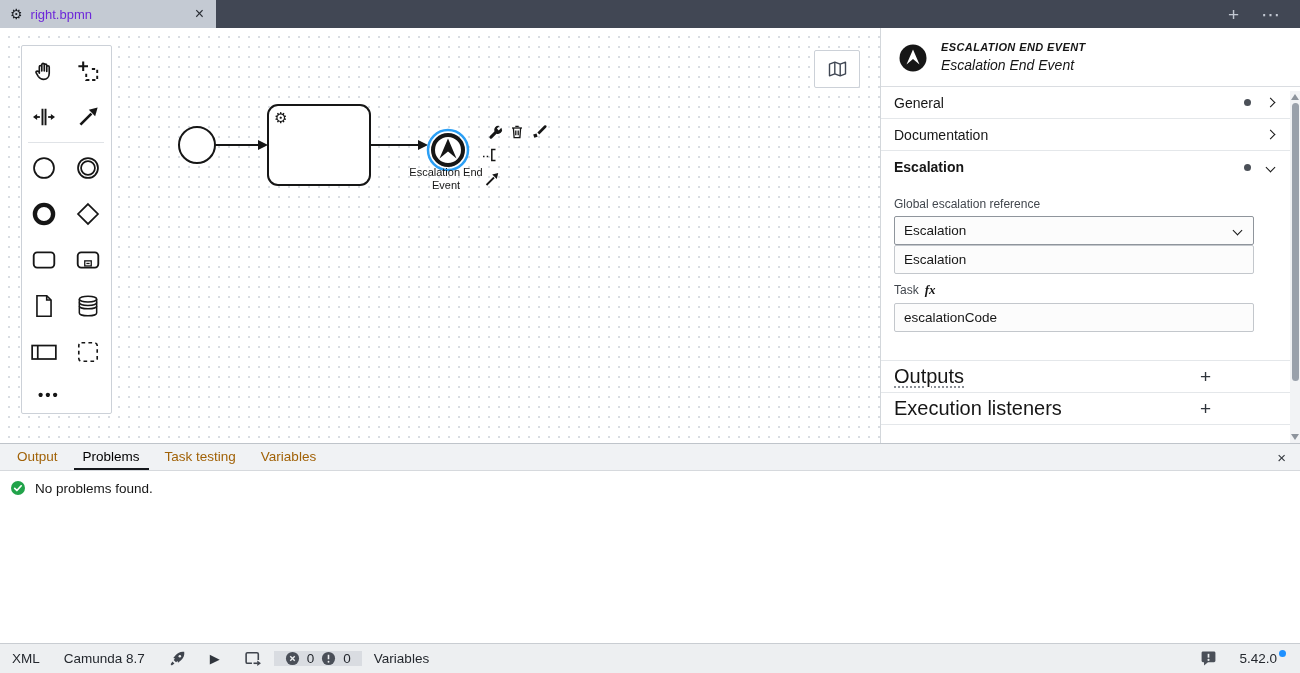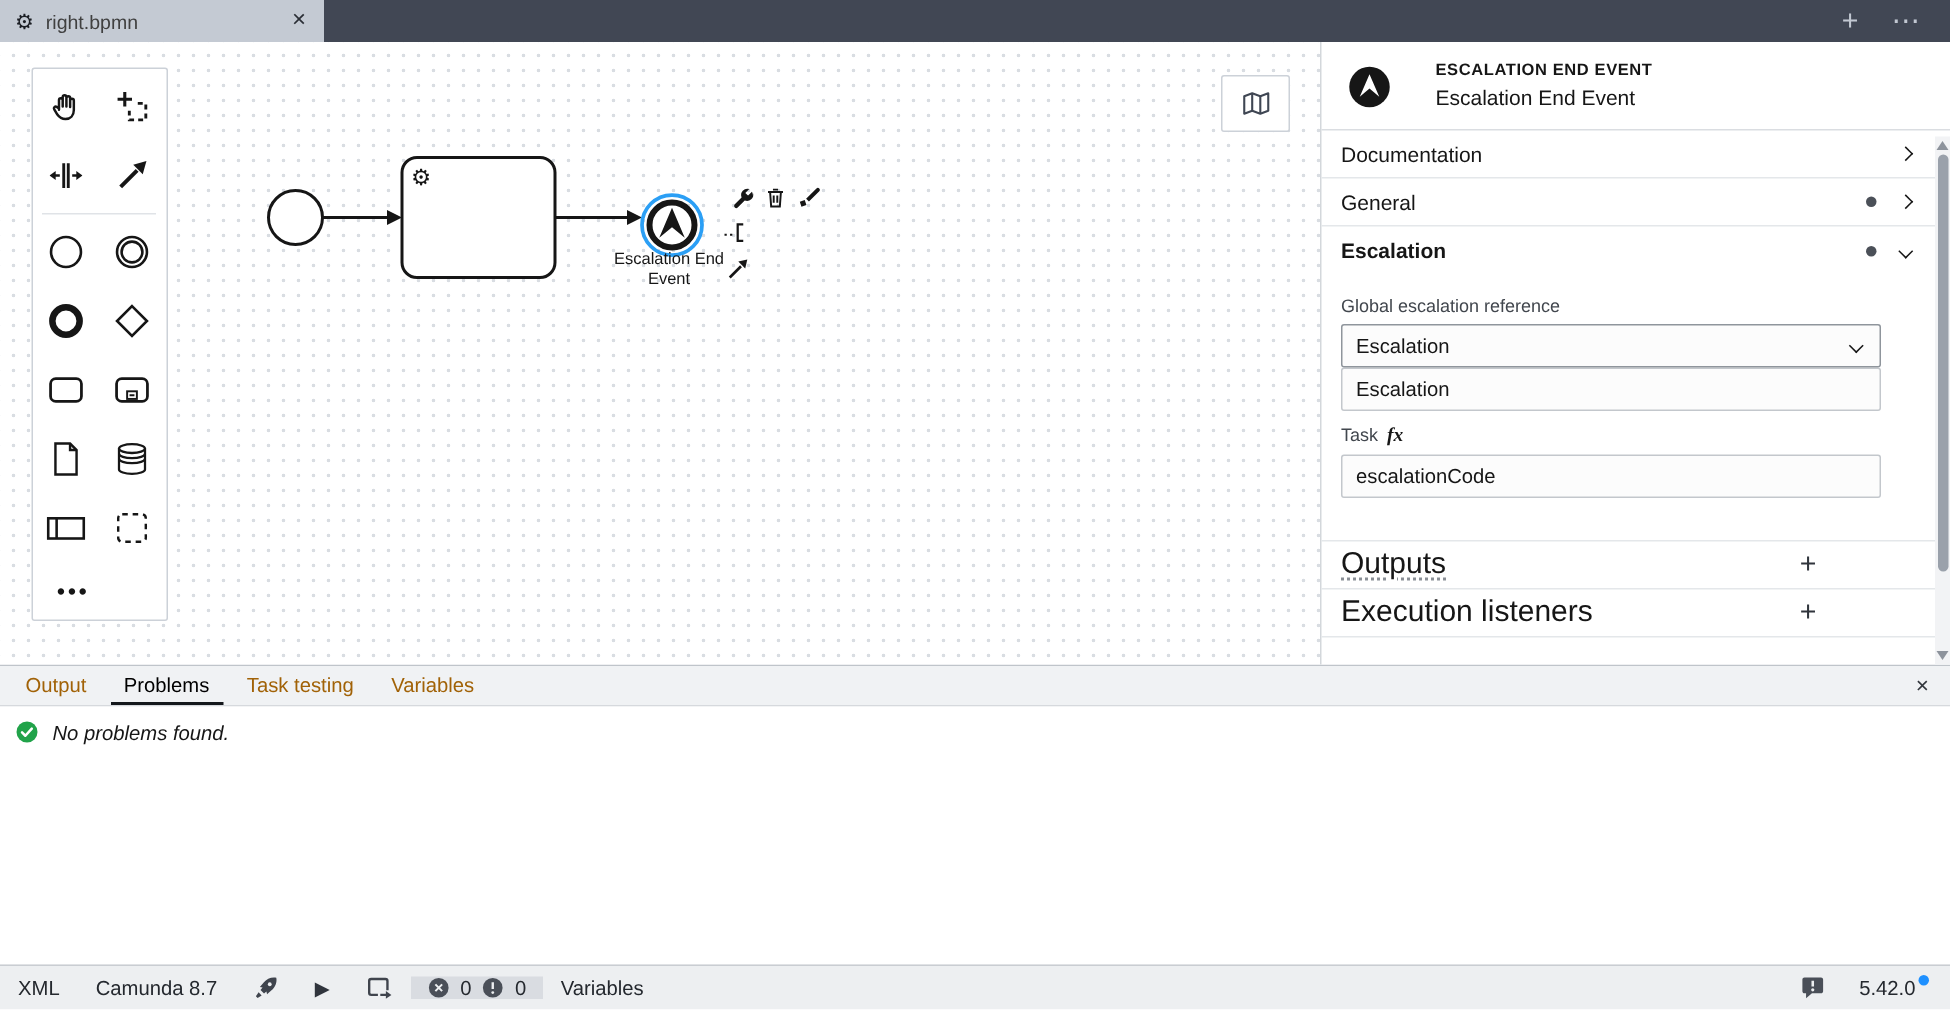--- a/index.html
+++ b/index.html
@@ -4,21 +4,21 @@
 <style>
   * { margin:0; padding:0; box-sizing:border-box; }
   html,body { width:1300px; height:673px; overflow:hidden;
     font-family:"Liberation Sans", sans-serif; background:#fff; color:#161616; }
 
   
   .titlebar { height:28px; background:#414754; display:flex; align-items:stretch; }
   .tab { width:216px; background:#c4cad3; display:flex; align-items:center;
          padding:0 10px; gap:8px; cursor:pointer; }
   .tab .gear { font-size:14px; line-height:1; color:#1b1e24; }
-  .tab .tab-title { font-size:13px; color:#404040; flex:1; }
+  .tab .tab-title { font-size:13px; color:#6d28d9; flex:1; }
   .tab .tab-close { font-size:16px; color:#2a2e35; cursor:pointer; padding:0 2px; }
   .tabbar-actions { margin-left:auto; display:flex; align-items:center; gap:22px;
          padding-right:20px; color:#c2c8d2; }
   .tabbar-actions span { font-size:19px; cursor:pointer; line-height:1; }
 
   
   .workspace { height:415px; display:flex; }
   .canvas { position:relative; flex:1; background:#fff;
     background-image:radial-gradient(circle, #d9dde2 1px, transparent 1.4px);
     background-size:10px 10px; background-position:4px 4px; }
@@ -35,22 +35,22 @@
     padding-left:16px; font-size:15px; letter-spacing:2px; font-weight:bold; cursor:pointer; }
 
   
   .minimap-btn { position:absolute; right:20px; top:22px; width:46px; height:38px;
     background:#fff; border:1px solid #ccd1d8; border-radius:2px;
     display:flex; align-items:center; justify-content:center; cursor:pointer; }
 
   
   .props { width:420px; background:#fff; border-left:1px solid #d3d7db; position:relative;
     display:flex; flex-direction:column; }
-  .props-header { display:flex; align-items:center; gap:28px; padding:13px 16px 12px;
-    border-bottom:1px solid #dadde1; }
+  .props-header { display:flex; align-items:center; gap:12px; padding:13px 16px 12px;
+    border-bottom:1px solid #dadde1;font-style:italic; }
   .props-header .htexts { line-height:1.25; }
   .props-type { font-size:11px; font-weight:bold; letter-spacing:.4px; color:#161616; }
   .props-name { font-size:14px; color:#161616; margin-top:2px; }
   .sec-row { height:32px; display:flex; align-items:center; padding:0 26px 0 13px;
     border-bottom:1px solid #e4e7ea; cursor:pointer; }
   .sec-row .sec-label { font-size:14px; color:#161616; }
   .sec-row.bold .sec-label { font-weight:bold; }
   .sec-right { margin-left:auto; display:flex; align-items:center; gap:16px; }
   .dot { width:7px; height:7px; border-radius:50%; background:#4b5058; }
   .chev { width:7px; height:7px; border-right:1.7px solid #161616; border-bottom:1.7px solid #161616; }
@@ -84,21 +84,21 @@
   
   .bottom-panel { border-top:1px solid #bfc4ca; }
   .bp-tabs { height:27px; background:#f0f2f4; display:flex; align-items:stretch;
     padding-left:8px; border-bottom:1px solid #d6d9dd; }
   .bp-tab { display:flex; align-items:center; padding:0 9px; margin-right:7px;
     font-size:13.5px; color:#a16207; cursor:pointer; border-bottom:2.5px solid transparent; }
   .bp-tab.active { color:#000000; border-bottom-color:#15181c; }
   .bp-close { margin-left:auto; display:flex; align-items:center; padding:0 14px;
     font-size:15px; color:#33373d; cursor:pointer; }
   .bp-content { height:172px; background:#fff; padding:9px 10px; }
-  .problem-line { display:flex; align-items:center; gap:9px; font-size:13.5px; color:#161616;font-style:italic; }
+  .problem-line { display:flex; align-items:center; gap:9px; font-size:13.5px; color:#161616; }
 
   
   .statusbar { height:30px; background:#edeff1; border-top:1px solid #c9cdd2;
     display:flex; align-items:center; font-size:13.5px; color:#24282e; }
   .sb-item { display:flex; align-items:center; padding:0 12px; cursor:pointer; }
   .sb-icon { display:flex; align-items:center; padding:0 12px; cursor:pointer; }
   .sb-play { font-size:13px; color:#30353d; }
   .sb-counts { display:flex; align-items:center; gap:7px; background:#d9dce1;
     padding:0 11px; cursor:pointer; }
   .sb-right { margin-left:auto; display:flex; align-items:stretch; }
@@ -285,29 +285,29 @@
         <circle cx="16" cy="16" r="13.5" fill="#161616"></circle>
         <polygon points="16,7.5 22.5,22.5 16,17 9.5,22.5" fill="#fff"></polygon>
       </svg>
       <div class="htexts">
         <div class="props-type">ESCALATION END EVENT</div>
         <div class="props-name">Escalation End Event</div>
       </div>
     </div>
 
     <div class="sec-row">
-      <span class="sec-label">Documentation</span>
-      <span class="sec-right">
-        <span class="chev right"></span>
-      </span>
-    </div>
-    <div class="sec-row">
       <span class="sec-label">General</span>
       <span class="sec-right">
         <span class="dot"></span>
+        <span class="chev right"></span>
+      </span>
+    </div>
+    <div class="sec-row">
+      <span class="sec-label">Documentation</span>
+      <span class="sec-right">
         <span class="chev right"></span>
       </span>
     </div>
     <div class="sec-row bold" style="border-bottom:none">
       <span class="sec-label">Escalation</span>
       <span class="sec-right">
         <span class="dot"></span>
         <span class="chev down"></span>
       </span>
     </div>

